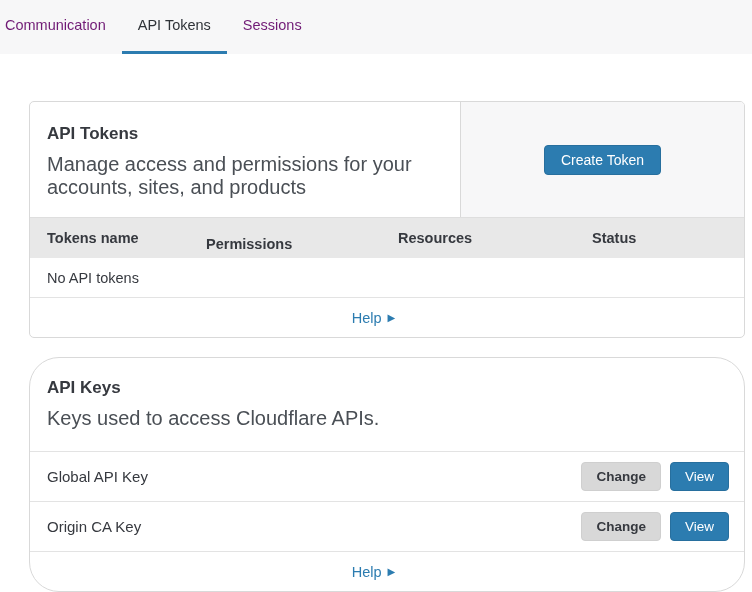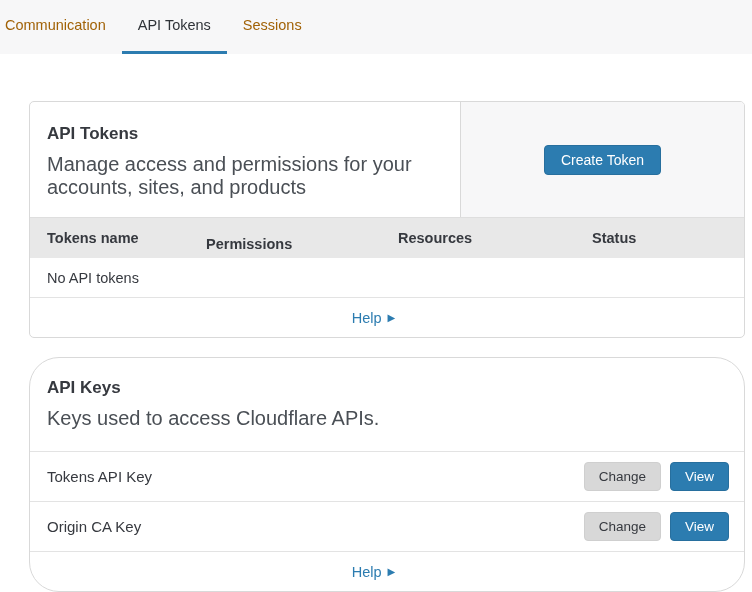--- a/index.html
+++ b/index.html
@@ -9,21 +9,21 @@
     font-family: "Liberation Sans", "DejaVu Sans", sans-serif;
     color: #36393f; overflow: hidden;
   }
   
   .tabbar {
     height: 54px; background: var(--tab-bar-bg, #f7f7f8);
     display: flex; align-items: stretch; padding-left: 5px;
   }
   .tab {
     padding: 0 16px; line-height: 51px; font-size: 14.5px;
-    color: #a16207; cursor: pointer; border-bottom: 3px solid transparent;
+    color: #701a75; cursor: pointer; border-bottom: 3px solid transparent;
     white-space: nowrap;
   }
   .tab.first { padding-left: 0; }
   .tab.active {
     color: #2f3338; border-bottom-color: var(--accent-blue, #2c7cb0);
   }
   
   main { padding: 47px 0 0 29px; }
   .card {
     width: 716px; background: #fff; border: 1px solid var(--border, #d9d9d9);
@@ -51,20 +51,21 @@
     border-radius: 4px; border: 1px solid transparent; cursor: pointer;
     line-height: 28px;
   }
   .btn-primary {
     background: var(--accent-blue, #2c7cb0); color: #fff;
     border-color: #276f9e;
   }
   .btn-secondary {
     background: var(--gray-button-bg, #d8d8d8); color: #36393f;
     border-color: #cfcfcf;
+    font-weight: bold;
   }
   .btn-sm { height: 29px; font-size: 13.5px; line-height: 27px; padding: 0 14px; }
   
   .table-header {
     height: 41px; background: var(--table-header-bg, #e8e8e8);
     display: flex; align-items: center; padding-left: 17px;
     font-size: 14.5px; font-weight: 700; color: #36393f;
     border-top: 1px solid #dedede;
   }
   .col1 { width: 159px; }
@@ -136,21 +137,21 @@
     </div>
   </section>
 
   <section class="card">
     <div class="card-head2">
       <h2>API Keys</h2>
       <p class="desc">Keys used to access Cloudflare APIs.</p>
     </div>
 
     <div class="key-row">
-      <span class="key-name">Tokens API Key</span>
+      <span class="key-name">Global API Key</span>
       <div class="key-actions">
         <button class="btn btn-secondary btn-sm">Change</button>
         <button class="btn btn-primary btn-sm">View</button>
       </div>
     </div>
 
     <div class="key-row">
       <span class="key-name">Origin CA Key</span>
       <div class="key-actions">
         <button class="btn btn-secondary btn-sm">Change</button>

